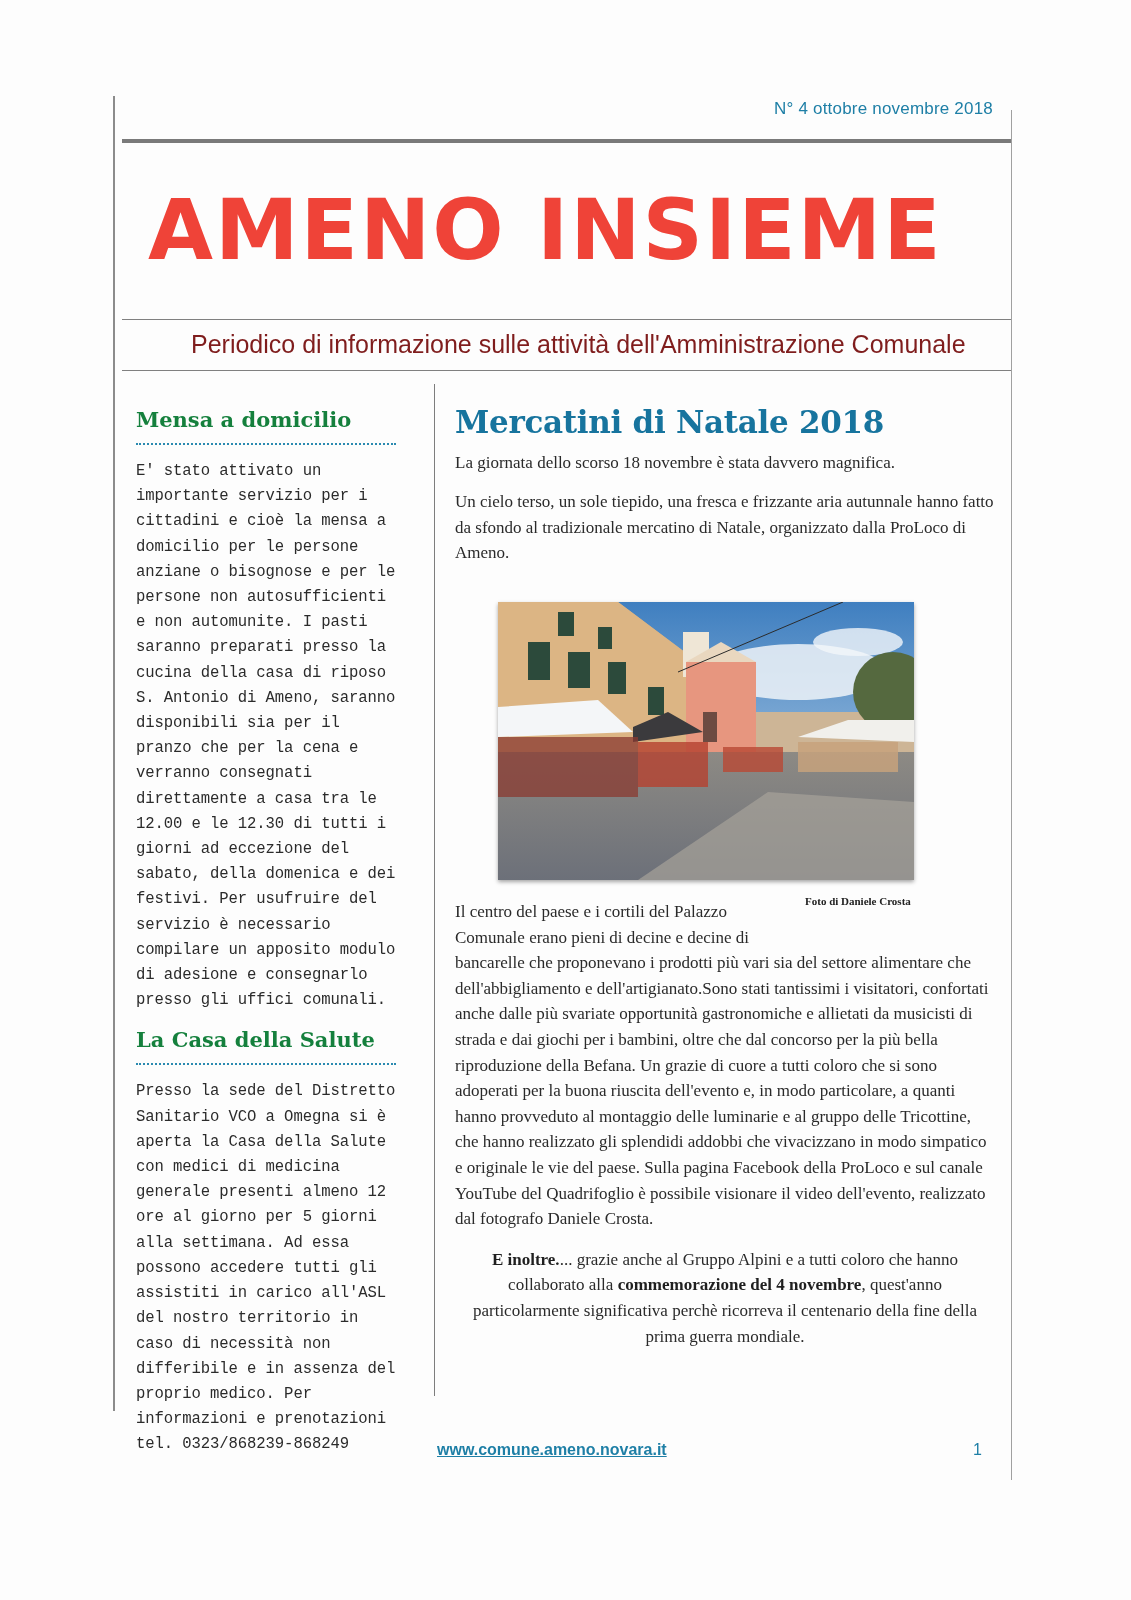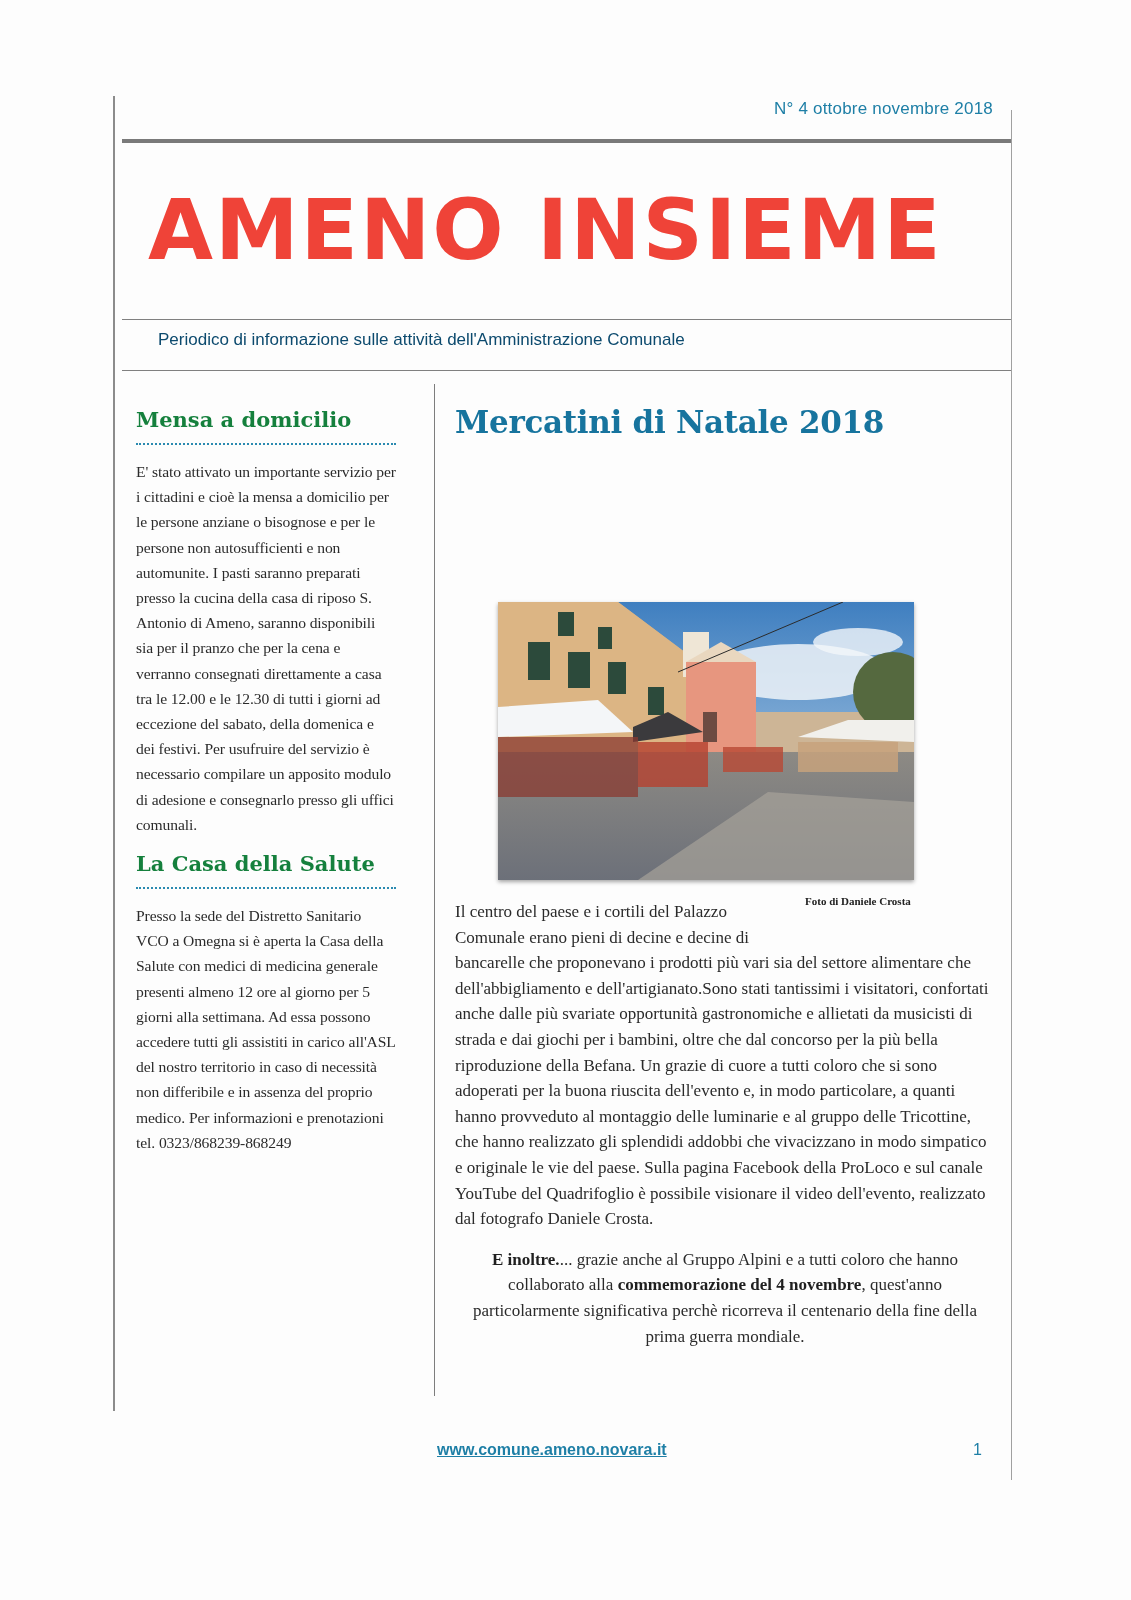--- a/index.html
+++ b/index.html
@@ -21,35 +21,35 @@
   .issue {
     position: absolute; top: 99px; right: 138px;
     color: #1e7fa6; font-size: 17px; letter-spacing: 0.2px; text-align: center;
   }
   .masthead {
     position: absolute; left: 148px; top: 180px; width: 840px;
     color: #ef4338; font-family: "DejaVu Sans", sans-serif; font-weight: bold;
     font-size: 84px; letter-spacing: 2px; line-height: 100px; white-space: nowrap;
   }
   .subtitle {
-    position: absolute; left: 158px; top: 330px;
-    color: #0c4a6e; font-size: 17px; white-space: nowrap;
+    position: absolute; left: 191px; top: 330px;
+    color: #7f1d1d; font-size: 25px; white-space: nowrap;
   }
 
   
   .left-col { position: absolute; left: 136px; top: 405px; width: 260px; }
   .sec-title {
     font-family: "DejaVu Serif", serif; font-weight: bold; color: #15803d;
     font-size: 21px; margin: 0; line-height: 30px; white-space: nowrap;
   }
   .dots {
     border-bottom: 2px dotted #2a8ab0; margin: 8px 0 14px 0; height: 0;
   }
   .sans-body {
-    font-family: Liberation Serif, serif; font-size: 15.6px; line-height: 25.2px;
+    font-family: Liberation Mono, monospace; font-size: 15.6px; line-height: 25.2px;
     color: #2b2b2b; margin: 0; letter-spacing: -0.1px;
   }
   #sec2 { margin-top: 12px; }
 
   
   .right-col { position: absolute; left: 455px; top: 398px; width: 540px; }
   .main-title {
     font-family: "DejaVu Serif", serif; font-weight: bold; color: #17749e;
     font-size: 31px; line-height: 48px; margin: 0; white-space: nowrap; letter-spacing: -0.3px;
   }
@@ -106,20 +106,22 @@
   </section>
   <section id="sec2">
     <h2 class="sec-title">La Casa della Salute</h2>
     <div class="dots"></div>
     <p class="sans-body">Presso la sede del Distretto Sanitario VCO a Omegna si è aperta la Casa della Salute con medici di medicina generale presenti almeno 12 ore al giorno per 5 giorni alla settimana.  Ad essa possono accedere tutti gli assistiti in carico all'ASL del nostro territorio in caso di necessità non differibile e in assenza del proprio medico. Per informazioni e prenotazioni tel. 0323/868239-868249</p>
   </section>
 </div>
 
 <div class="right-col">
   <h1 class="main-title">Mercatini di Natale 2018</h1>
+  <p class="serif-body" id="lead">La giornata dello scorso  18 novembre è stata davvero magnifica.</p>
+  <p class="serif-body" id="p1">Un cielo terso, un sole tiepido, una fresca e frizzante aria autunnale hanno fatto da sfondo al tradizionale mercatino di Natale, organizzato dalla ProLoco di Ameno.</p>
 </div>
 
 <div class="photo">
   <svg viewBox="0 0 416 278" preserveAspectRatio="none">
     <defs>
       <linearGradient id="sky" x1="0" y1="0" x2="0" y2="1">
         <stop offset="0" stop-color="#3f7fc0"></stop>
         <stop offset="1" stop-color="#c9dcec"></stop>
       </linearGradient>
       <linearGradient id="ground" x1="0" y1="0" x2="0" y2="1">

